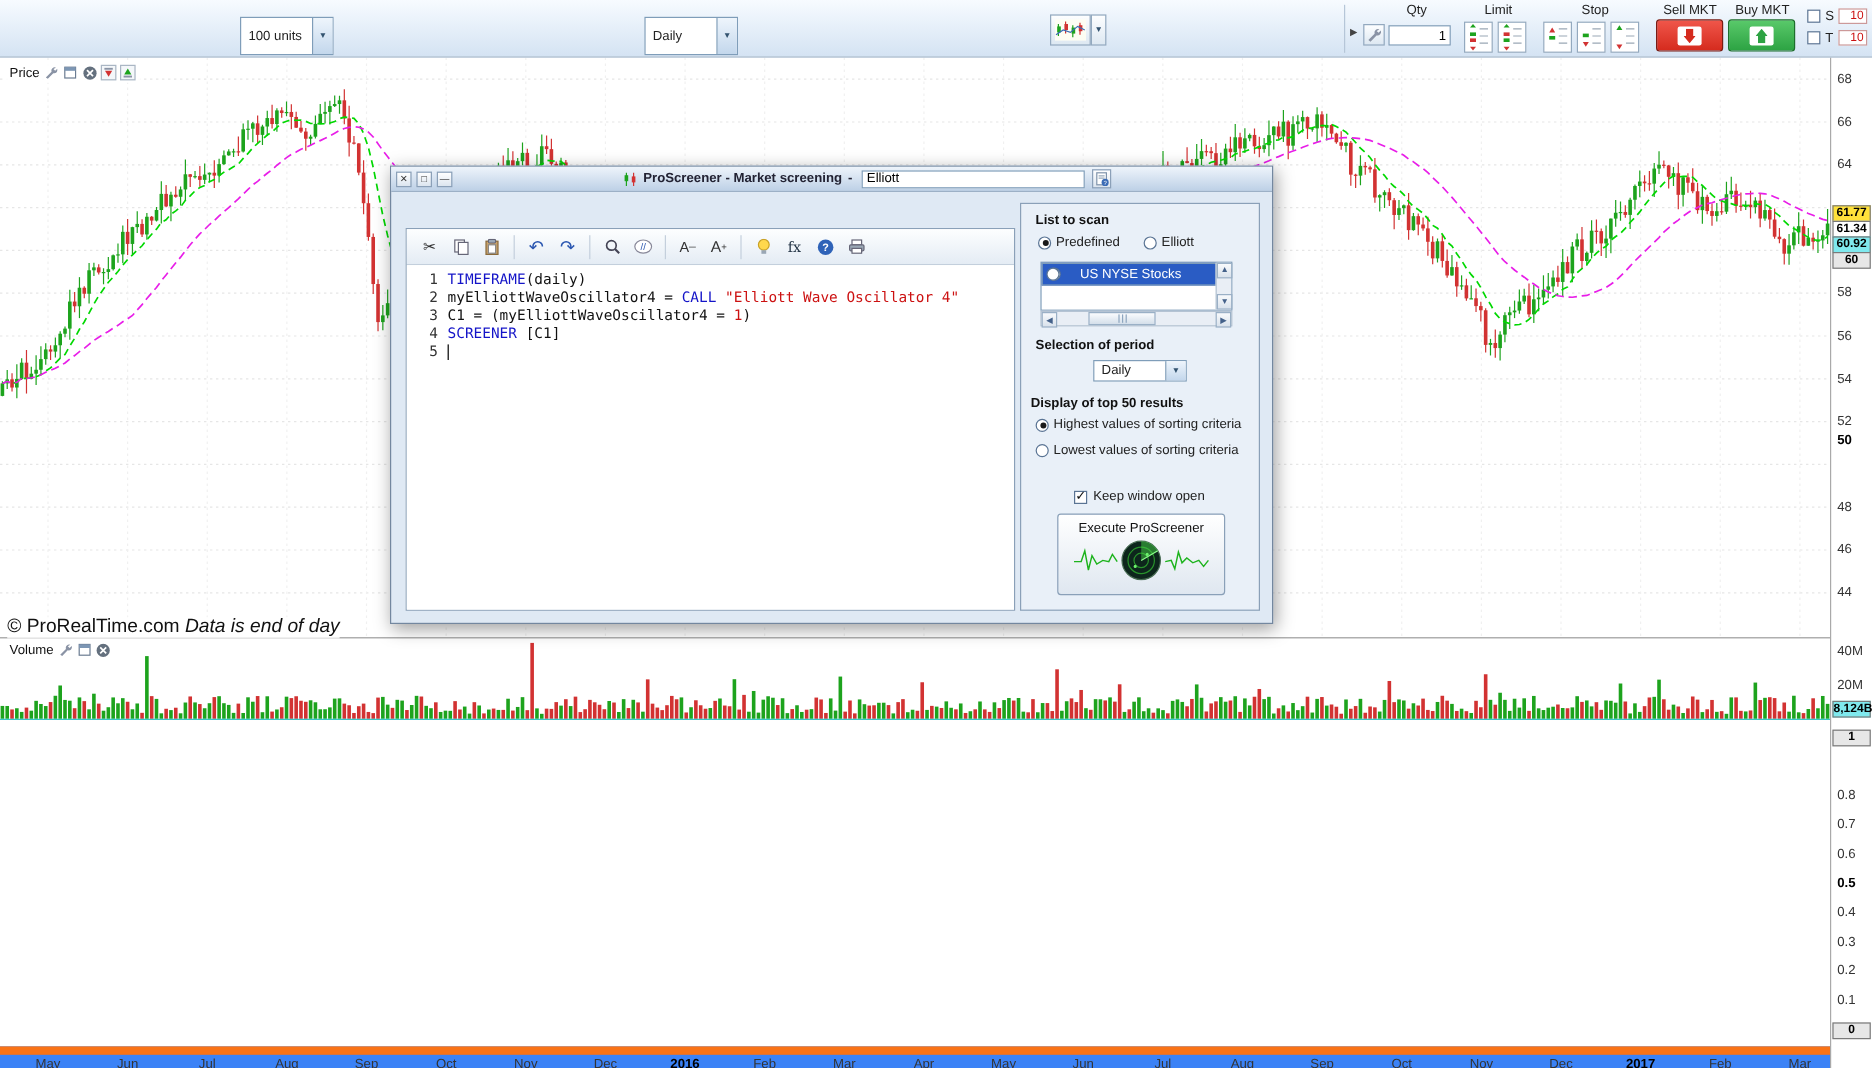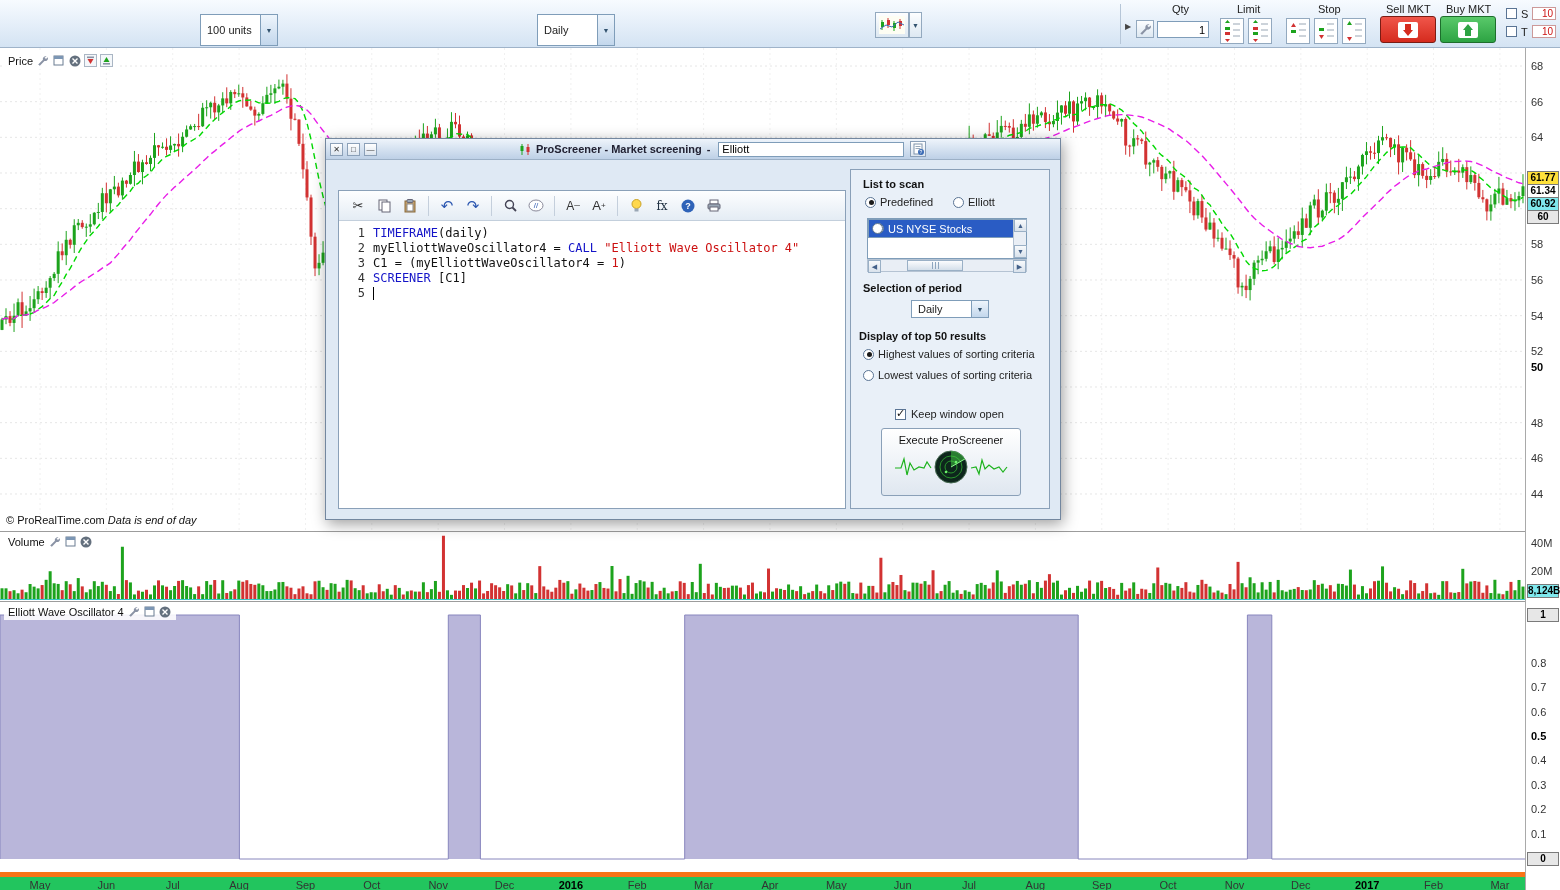--- a/index.html
+++ b/index.html
@@ -31,29 +31,29 @@
   .icon-btn{position:absolute;display:flex;align-items:center;justify-content:center;background:linear-gradient(#fdfeff,#dde8f2);
     border:1px solid #93a9bf}
 
   
   .panel-label{position:absolute;display:flex;align-items:center;gap:3px;background:rgba(255,255,255,.88);
     padding:1px 3px;font-size:11px;color:#111;z-index:6;border:1px solid rgba(160,170,185,.0)}
   .pl-icon{width:13px;height:13px;display:inline-flex;align-items:center;justify-content:center;font-size:9px;cursor:pointer}
   .price-panel{position:absolute;left:0;top:48px;width:1525px;height:483px;background:#fff}
   .volume-panel{position:absolute;left:0;top:531px;width:1525px;height:69px;background:#fff;border-top:1px solid #9c9c9c}
   .ewo-panel{position:absolute;left:0;top:601px;width:1525px;height:271px;background:#fff;border-top:1px solid #9c9c9c}
-  .time-axis{position:absolute;left:0;top:872px;width:1525px;height:18px;background:#22c55e;border-top:5px solid #f97316}
+  .time-axis{position:absolute;left:0;top:872px;width:1525px;height:18px;background:#3b82f6;border-top:7px solid #f97316}
   .time-axis span{position:absolute;top:2px;width:34px;margin-left:-17px;text-align:center;font-size:11px;color:#333}
   .time-axis span.year{font-weight:bold;color:#000}
   .gutter{position:absolute;left:1525px;top:48px;width:35px;height:842px;background:#fff;border-left:1px solid #a9a9a9;z-index:5}
   .ax{position:absolute;left:5px;font-size:11px;color:#333;line-height:12px}
   .ax.bold{font-weight:bold;color:#000}
   .chip{position:absolute;left:1px;width:32px;height:14px;text-align:center;font-size:10px;font-weight:bold;
     border:1px solid #7a7a7a;color:#000;line-height:12px}
-  .copyright{position:absolute;left:6px;top:466px;font-size:11px;color:#111;z-index:6;background:rgba(255,255,255,.8)}
+  .copyright{position:absolute;left:6px;top:466px;font-size:16px;color:#111;z-index:6;background:rgba(255,255,255,.8)}
   .copyright i{font-style:italic}
 
   
   .dialog{position:absolute;left:325px;top:138px;width:736px;height:382px;background:#dfe9f4;
     border:1px solid #73879f;box-shadow:2px 4px 14px rgba(0,0,0,.38);z-index:20}
   .dlg-title{position:relative;height:21px;background:linear-gradient(#eef4fb,#bdd0e6);
     border-bottom:1px solid #9cb0c6;display:flex;align-items:center;font-size:11px;color:#15263a}
   .win-btn{width:13px;height:13px;margin-left:4px;border:1px solid #8ba0b8;background:linear-gradient(#fff,#dce5ef);
     display:flex;align-items:center;justify-content:center;font-size:8px;color:#333;cursor:pointer}
   .dlg-title .ttl{margin-left:142px;display:flex;align-items:center;gap:5px;font-weight:bold;color:#223}
@@ -74,21 +74,21 @@
   .tk-str{color:#cc1111}
   .tk-num{color:#cc1111}
   .tk-pl{color:#111}
   .caret{display:inline-block;width:1px;height:13px;background:#000;vertical-align:middle}
   .right-panel{position:absolute;left:524px;top:30px;width:200px;height:340px;border:1px solid #8aa0b8;background:#e9f0f8}
   .rp-head{position:absolute;font-weight:bold;font-size:11px;color:#111}
   .rb{display:inline-block;width:11px;height:11px;border:1px solid #5a7494;border-radius:50%;background:#fff;position:relative;vertical-align:-2px;cursor:pointer}
   .rb.on::after{content:"";position:absolute;left:2.5px;top:2.5px;width:5px;height:5px;border-radius:50%;background:#1a1a1a}
   .rp-opt{position:absolute;display:flex;align-items:center;gap:4px;font-size:11px;cursor:pointer}
   .listbox{position:absolute;left:16px;top:48px;width:160px;height:41px;background:#fff;border:1px solid #7f9db9}
-  .lb-row{height:19px;display:flex;align-items:center;gap:4px;padding-left:4px;font-size:11px;cursor:pointer;width:146px}
+  .lb-row{height:19px;display:flex;align-items:center;gap:16px;padding-left:4px;font-size:11px;cursor:pointer;width:146px}
   .lb-row.sel{background:#2a5cc4;color:#fff}
   .vscroll{position:absolute;right:0;top:0;width:13px;height:39px;background:#e9eef5;border-left:1px solid #b5c3d3}
   .sc-btn{width:13px;height:13px;background:linear-gradient(#f8fafc,#d9e2ec);border:1px solid #9ab0c6;
     font-size:7px;color:#44618a;display:flex;align-items:center;justify-content:center;cursor:pointer}
   .hscroll{position:absolute;left:16px;top:89px;width:160px;height:13px;background:#e9eef5;border:1px solid #b5c3d3;display:flex}
   .hs-track{flex:1;position:relative}
   .hs-thumb{position:absolute;left:26px;top:0;width:56px;height:11px;background:linear-gradient(#fbfcfe,#d4dfea);
     border:1px solid #9ab0c6;display:flex;align-items:center;justify-content:center;gap:2px;cursor:pointer}
   .hs-thumb i{display:block;width:1px;height:7px;background:#8ea6bf}
   .period-sel{position:absolute;left:60px;top:130px;width:78px;height:18px}
@@ -1457,45 +1457,20 @@
       </span>
       <span class="pl-icon">
         <svg width="12" height="12">
             <circle cx="6" cy="6" r="5.5" fill="#64707e"></circle>
             <path d="M3.5 3.5 L8.5 8.5 M8.5 3.5 L3.5 8.5" stroke="#fff" stroke-width="1.4"></path>
           </svg>
       </span>
     </div>
   </div>
 
-  <div class="ewo-panel">
-    <svg id="osc-svg" width="1525" height="271">
-        <path d="M0 257 L0.0 257 L0.0 13 L239.4 13 L239.4 257 L448.3 257 L448.3 13 L480.4 13 L480.4 257 L684.7 257 L684.7 13 L1078.2 13 L1078.2 257 L1247.4 257 L1247.4 13 L1271.8 13 L1271.8 257 L1525 257" fill="#b9b6da" stroke="#8886bd" stroke-width="1"></path>
-      </svg>
-    <div class="panel-label" style="left:4px;top:1px">
-      <span>Elliott Wave Oscillator 4</span>
-      <span class="pl-icon">
-        <svg width="11" height="11" viewBox="0 0 12 12">
-            <path d="M10.5 1.5a3 3 0 0 0-4 3.7L1.3 10.4l1.8 1.3 5-5.2a3 3 0 0 0 3.6-4l-1.9 1.8-1.6-1.5z" fill="#8a93a5"></path>
-          </svg>
-      </span>
-      <span class="pl-icon">
-        <svg width="11" height="11">
-            <rect x="1" y="1" width="9" height="9" fill="#fff" stroke="#6b7c92"></rect>
-            <rect x="1" y="1" width="9" height="3" fill="#7c96b4"></rect>
-          </svg>
-      </span>
-      <span class="pl-icon">
-        <svg width="12" height="12">
-            <circle cx="6" cy="6" r="5.5" fill="#64707e"></circle>
-            <path d="M3.5 3.5 L8.5 8.5 M8.5 3.5 L3.5 8.5" stroke="#fff" stroke-width="1.4"></path>
-          </svg>
-      </span>
-    </div>
-  </div>
 
   <div class="time-axis" id="time-axis">
       <span style="left: 40px;">May</span>
       <span style="left: 106.36px;">Jun</span>
       <span style="left: 172.72px;">Jul</span>
       <span style="left: 239.08px;">Aug</span>
       <span style="left: 305.44px;">Sep</span>
       <span style="left: 371.8px;">Oct</span>
       <span style="left: 438.16px;">Nov</span>
       <span style="left: 504.52px;">Dec</span>

